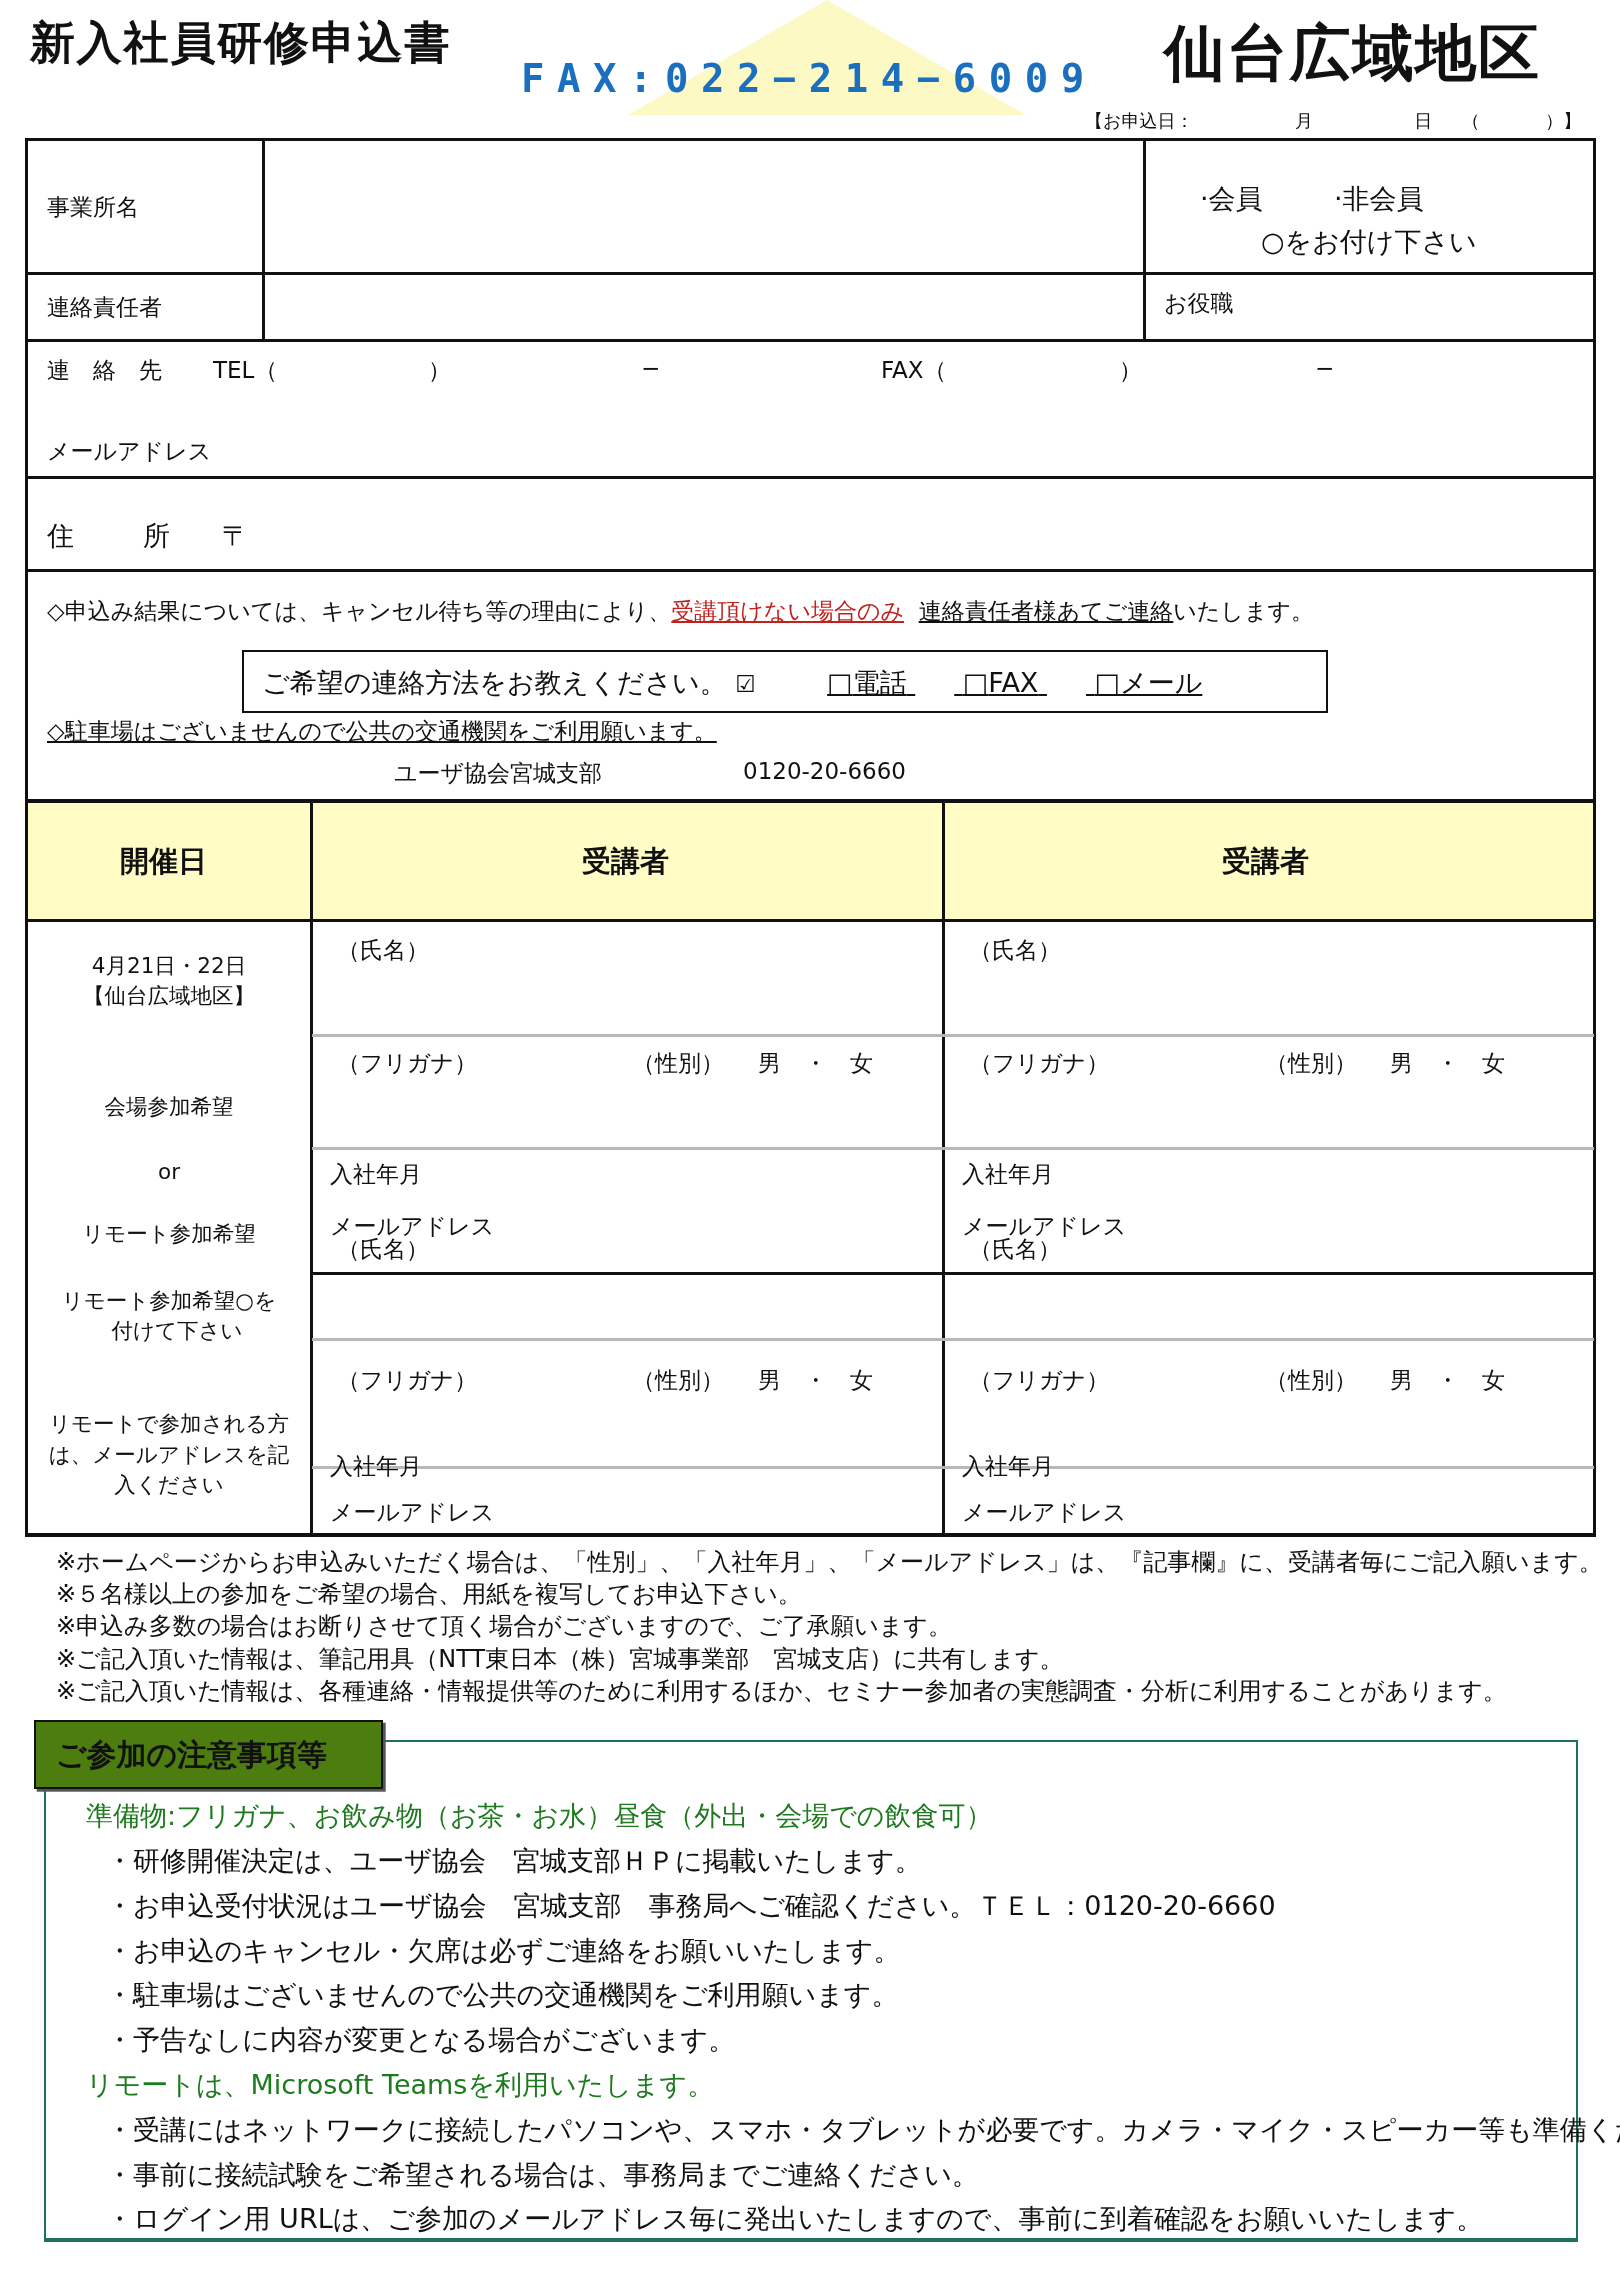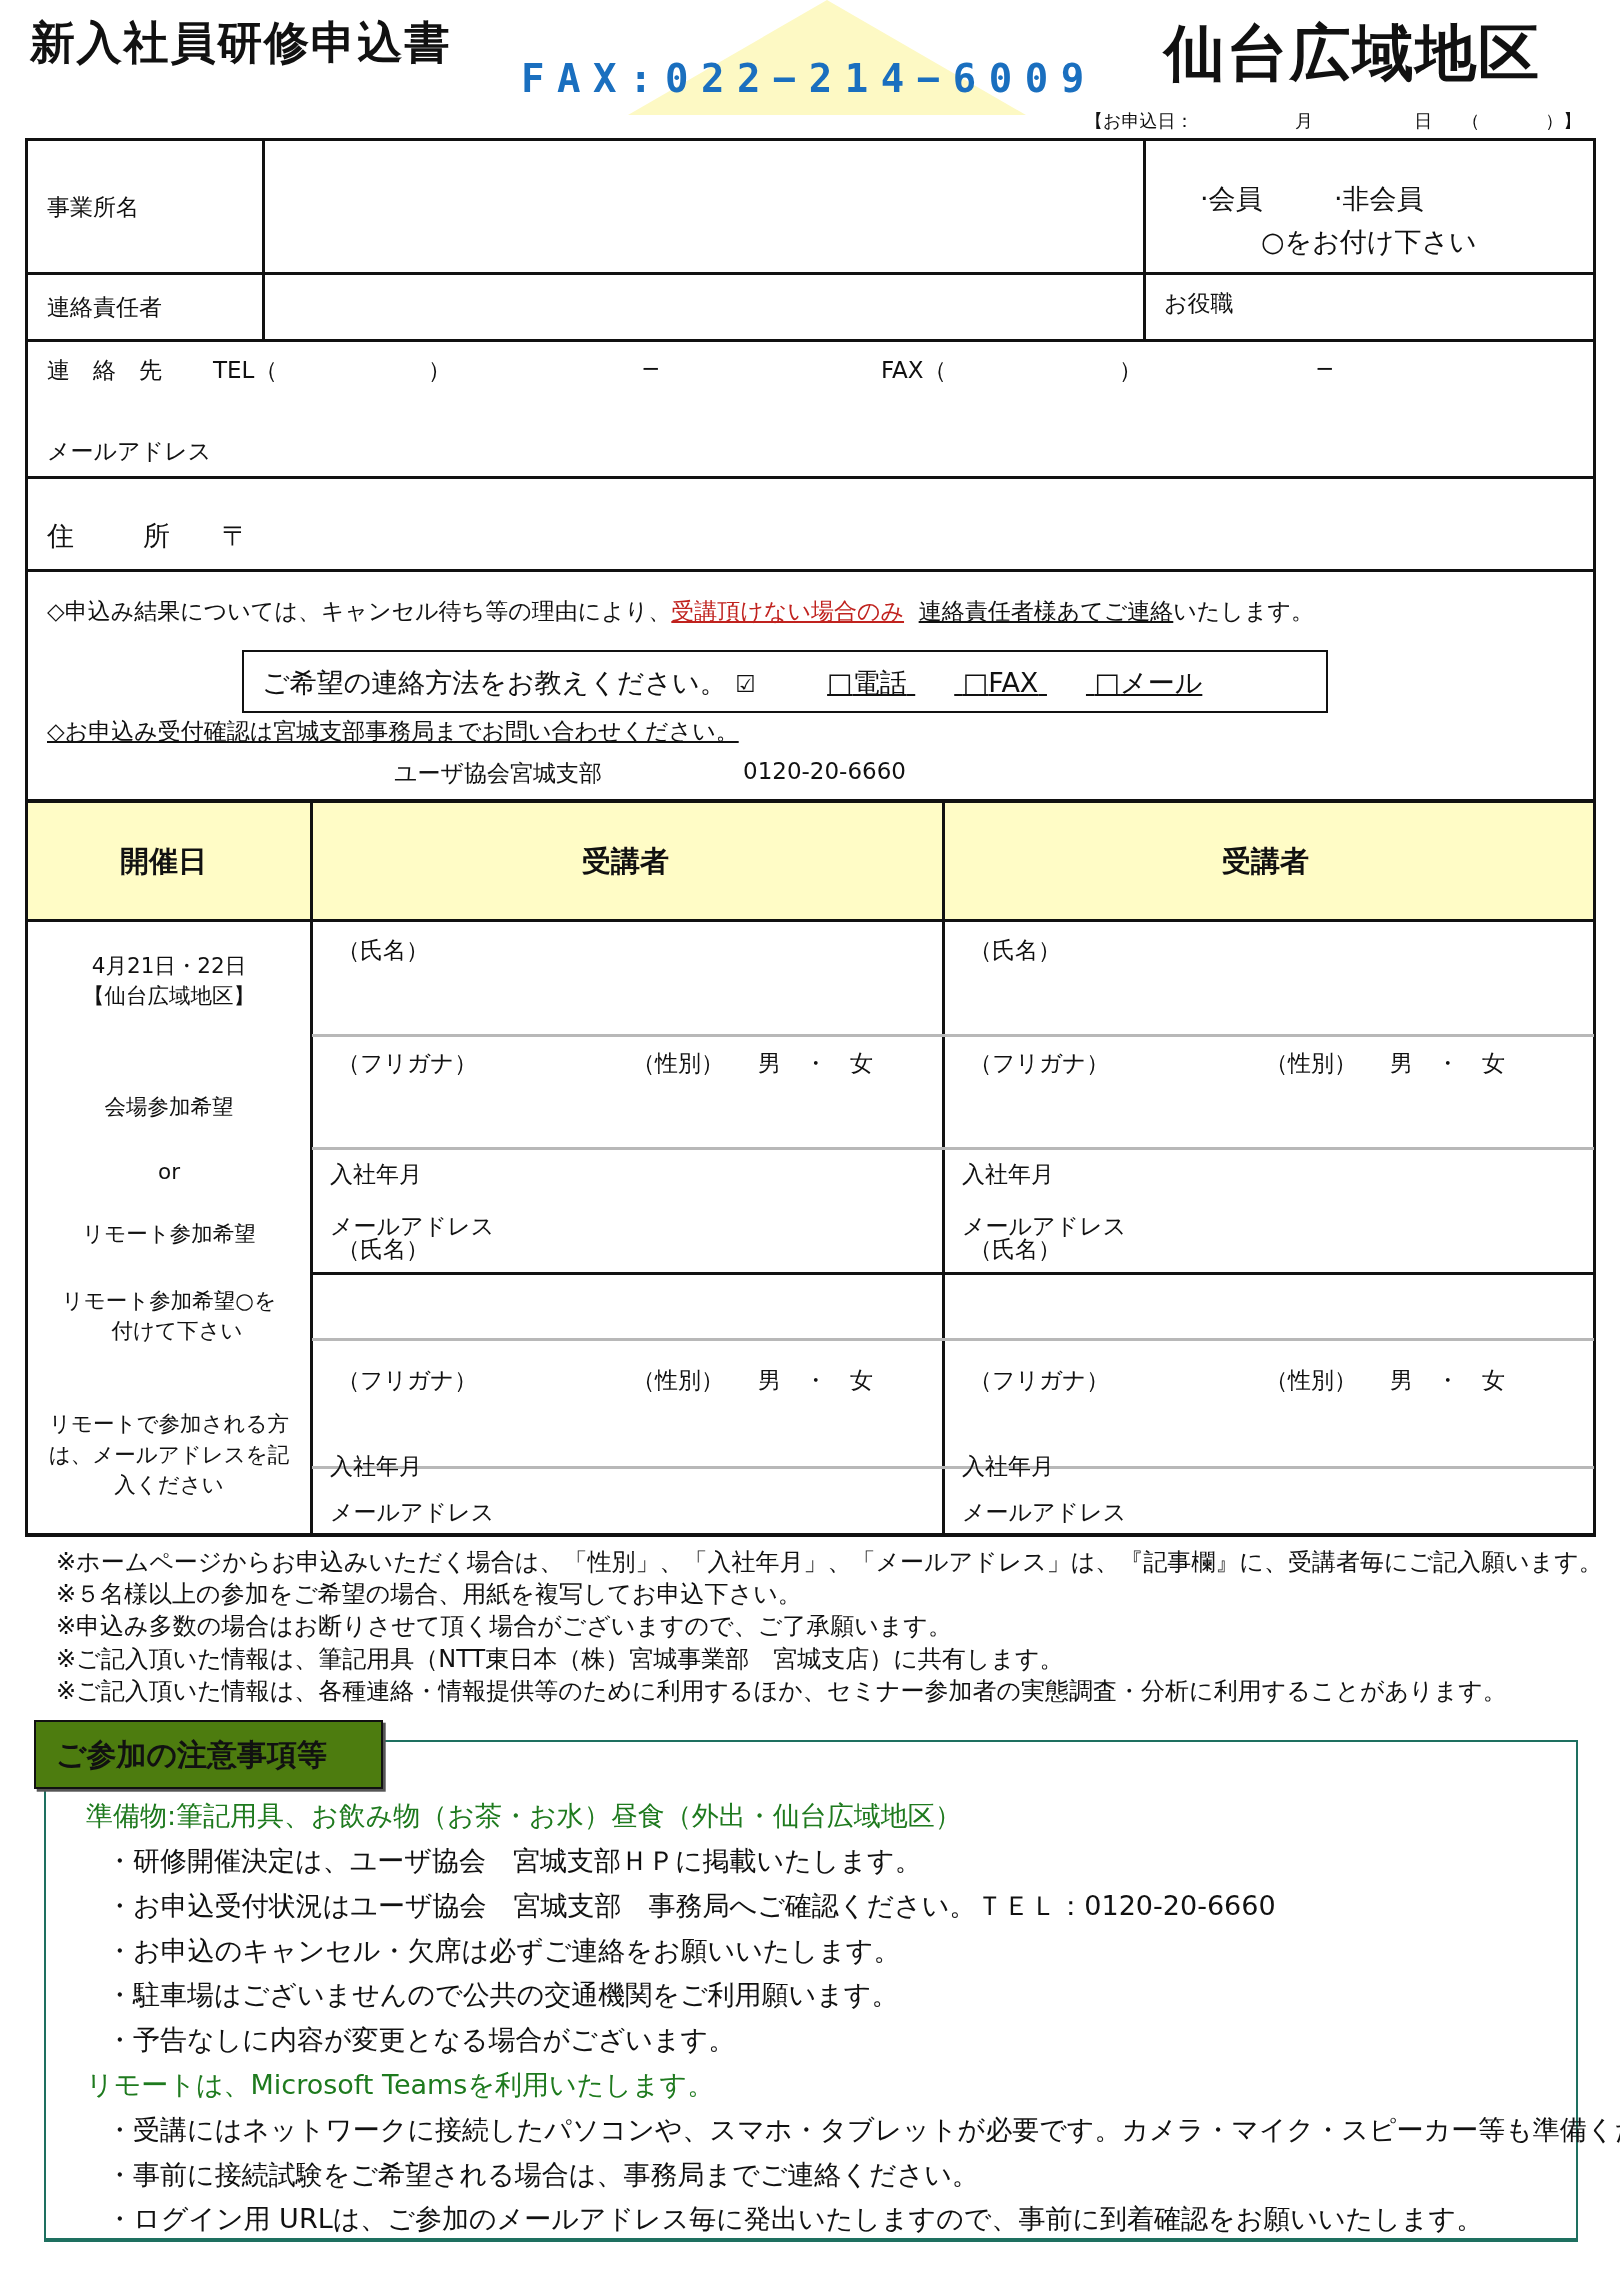--- a/index.html
+++ b/index.html
@@ -111,21 +111,21 @@
   <span style="display:inline-block; width:54px;"></span>
   <span class="u">
     <span><span>□</span><span>電話</span></span>
     <span style="display:inline-block; width:39px;"></span>
     <span><span>□</span><span>FAX</span></span>
     <span style="display:inline-block; width:39px;"></span>
     <span><span>□</span><span>メール</span></span>
   </span>
 </div>
 
-<div class="abs lbl-sm u" style="left:47px; top:716px;">◇お申込み受付確認は宮城支部事務局までお問い合わせください。</div>
+<div class="abs lbl-sm u" style="left:47px; top:716px;">◇駐車場はございませんので公共の交通機関をご利用願います。</div>
 <div class="abs lbl-sm" style="left:394px; top:758px;">ユーザ協会宮城支部</div>
 <div class="abs lbl-sm" style="left:743px; top:758px;">0120-20-6660</div>
 
 <div class="hdr-bg"></div>
 <div>
   <div class="hl" style="left:25px; top:799px; width:1571px; height:3.6px;"></div>
   <div class="hl" style="left:25px; top:919px; width:1571px;"></div>
   <div class="vl" style="left:25px; top:799px; height:737px;"></div>
   <div class="vl" style="left:1593px; top:799px; height:737px;"></div>
   <div class="vl" style="left:310px; top:799px; height:737px;"></div>
@@ -197,21 +197,21 @@
 <div class="abs note" style="top:1578px; font-size:24px;">※５名様以上の参加をご希望の場合、用紙を複写してお申込下さい。</div>
 <div class="abs note" style="top:1610px; font-size:24px;">※申込み多数の場合はお断りさせて頂く場合がございますので、ご了承願います。</div>
 <div class="abs note" style="top:1643px; font-size:24px;">※ご記入頂いた情報は、筆記用具（NTT東日本（株）宮城事業部　宮城支店）に共有します。</div>
 <div class="abs note" style="top:1675px; font-size:24px;">※ご記入頂いた情報は、各種連絡・情報提供等のために利用するほか、セミナー参加者の実態調査・分析に利用することがあります。</div>
 
 <div class="green-box"></div>
 <div class="notice-head">
   <span>ご参加の注意事項等</span>
 </div>
 
-<div class="abs nline green" style="left:86px; top:1798px;">準備物:筆記用具、お飲み物（お茶・お水）昼食（外出・仙台広域地区）</div>
+<div class="abs nline green" style="left:86px; top:1798px;">準備物:フリガナ、お飲み物（お茶・お水）昼食（外出・会場での飲食可）</div>
 <div class="abs nline" style="left:106px; top:1843px;">・研修開催決定は、ユーザ協会　宮城支部ＨＰに掲載いたします。</div>
 <div class="abs nline" style="left:106px; top:1888px;">・お申込受付状況はユーザ協会　宮城支部　事務局へご確認ください。ＴＥＬ：0120-20-6660</div>
 <div class="abs nline" style="left:106px; top:1933px;">・お申込のキャンセル・欠席は必ずご連絡をお願いいたします。</div>
 <div class="abs nline" style="left:106px; top:1977px;">・駐車場はございませんので公共の交通機関をご利用願います。</div>
 <div class="abs nline" style="left:106px; top:2022px;">・予告なしに内容が変更となる場合がございます。</div>
 <div class="abs nline green" style="left:86px; top:2067px;">リモートは、Microsoft Teamsを利用いたします。</div>
 <div class="abs nline" style="left:106px; top:2112px;">・受講にはネットワークに接続したパソコンや、スマホ・タブレットが必要です。カメラ・マイク・スピーカー等も準備ください。</div>
 <div class="abs nline" style="left:106px; top:2157px;">・事前に接続試験をご希望される場合は、事務局までご連絡ください。</div>
 <div class="abs nline" style="left:106px; top:2201px;">・ログイン用 URLは、ご参加のメールアドレス毎に発出いたしますので、事前に到着確認をお願いいたします。</div>
 

